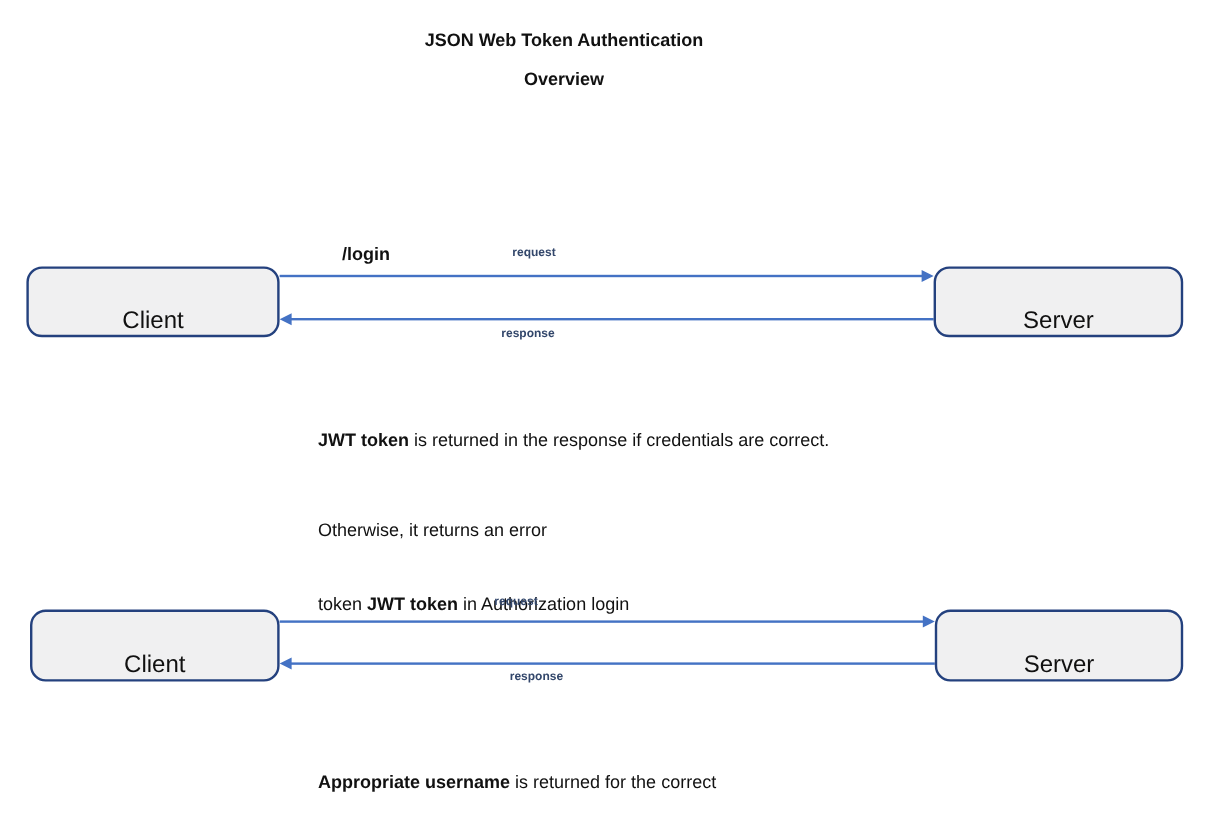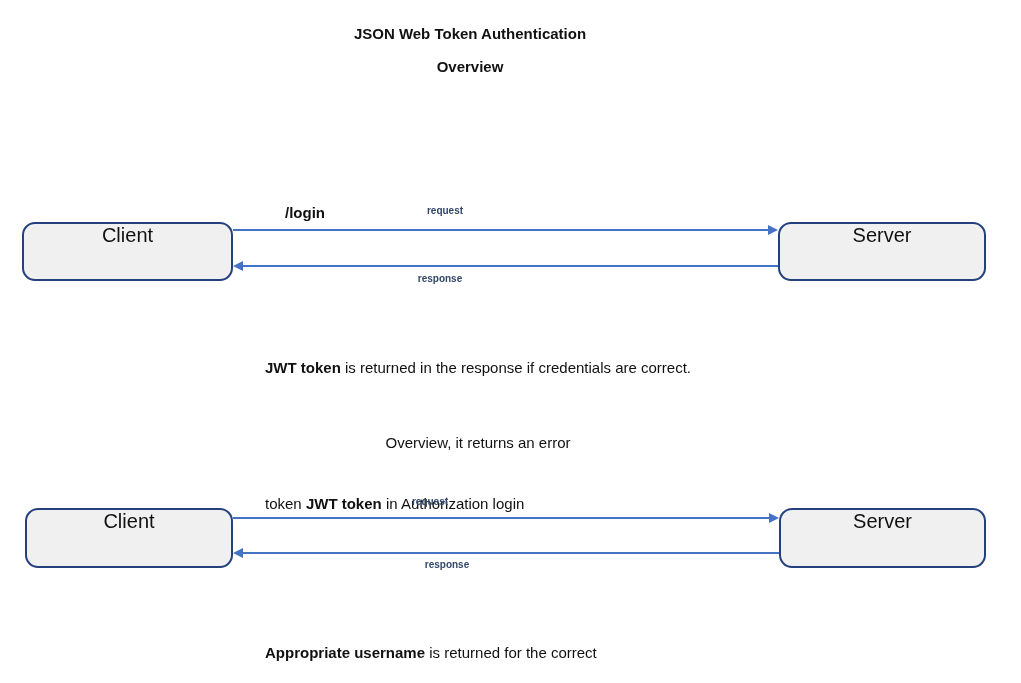--- a/index.html
+++ b/index.html
@@ -23,21 +23,21 @@
   .title {
     position: absolute;
     left: 170px; top: 17px; width: 600px;
     text-align: center;
     font-size: 15px; font-weight: bold;
     line-height: 33px;
     color: var(--text-black);
   }
   .node {
     position: absolute;
-    display: flex; align-items: flex-start; justify-content: center;
+    display: flex; align-items: flex-end; justify-content: center;
     background: var(--box-fill-gray);
     border: 2.5px solid var(--box-border-navy);
     border-radius: 13px;
     font-size: 20px;
     color: var(--text-black);
     box-sizing: border-box;
   }
   .client-1 { left: 22px;  top: 222px; width: 211px; height: 59px; }
   .server-1 { left: 778px; top: 222px; width: 208px; height: 59px; }
   .client-2 { left: 25px;  top: 508px; width: 208px; height: 60px; }
@@ -79,21 +79,21 @@
 
   .textblock {
     position: absolute;
     font-size: 15px;
     line-height: 25px;
     color: var(--text-black);
     white-space: pre-wrap;
   }
   .endpoint-1 { left: 265px; top: 150px; margin-left: 20px; }
   .endpoint-2 { left: 265px; top: 441px; }
-  .result-1   { left: 265px; top: 305px; text-align: center; }
+  .result-1   { left: 265px; top: 305px; }
   .result-2   { left: 265px; top: 590px; }
   .b { font-weight: bold; }
 </style>
 </head>
 <body>
 
 <div class="canvas">
 
   <div class="title">
     <div>JSON Web Token Authentication</div>
@@ -114,21 +114,21 @@
 
   <div class="node client-1">
       <span>Client</span>
     </div>
   <div class="node server-1">
       <span>Server</span>
     </div>
 
   <div class="textblock result-1">
     <div><span class="b">JWT token</span><span> is returned in the response if credentials are correct.</span></div>
-    <div>Overview, it returns an error</div>
+    <div>Otherwise, it returns an error</div>
     <div></div>
   </div>
 
   <div class="textblock endpoint-2">
     <div><span>token </span><span class="b">JWT token</span><span> in Authorization login</span></div>
   </div>
 
   <div class="flow-label req-label-2">request</div>
   <div class="h-line req-line-2"></div>
   <div class="head-right req-head-2"></div>

